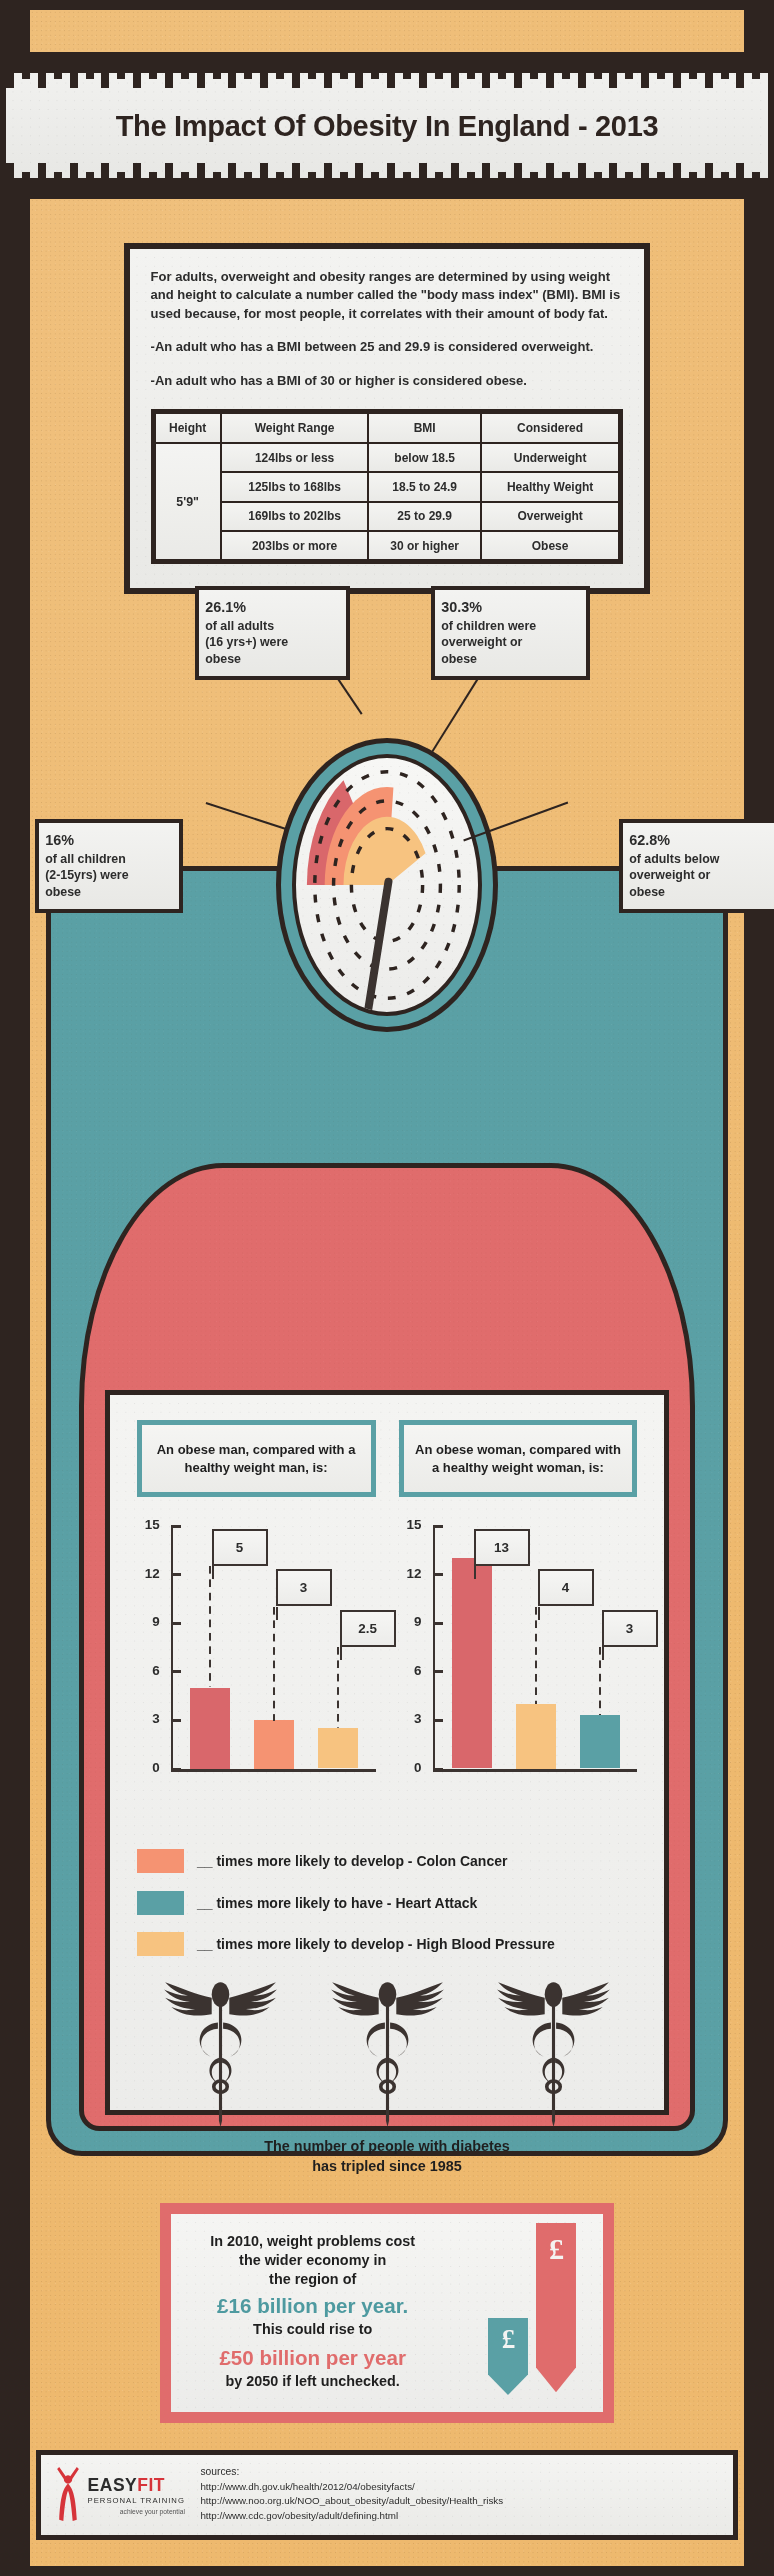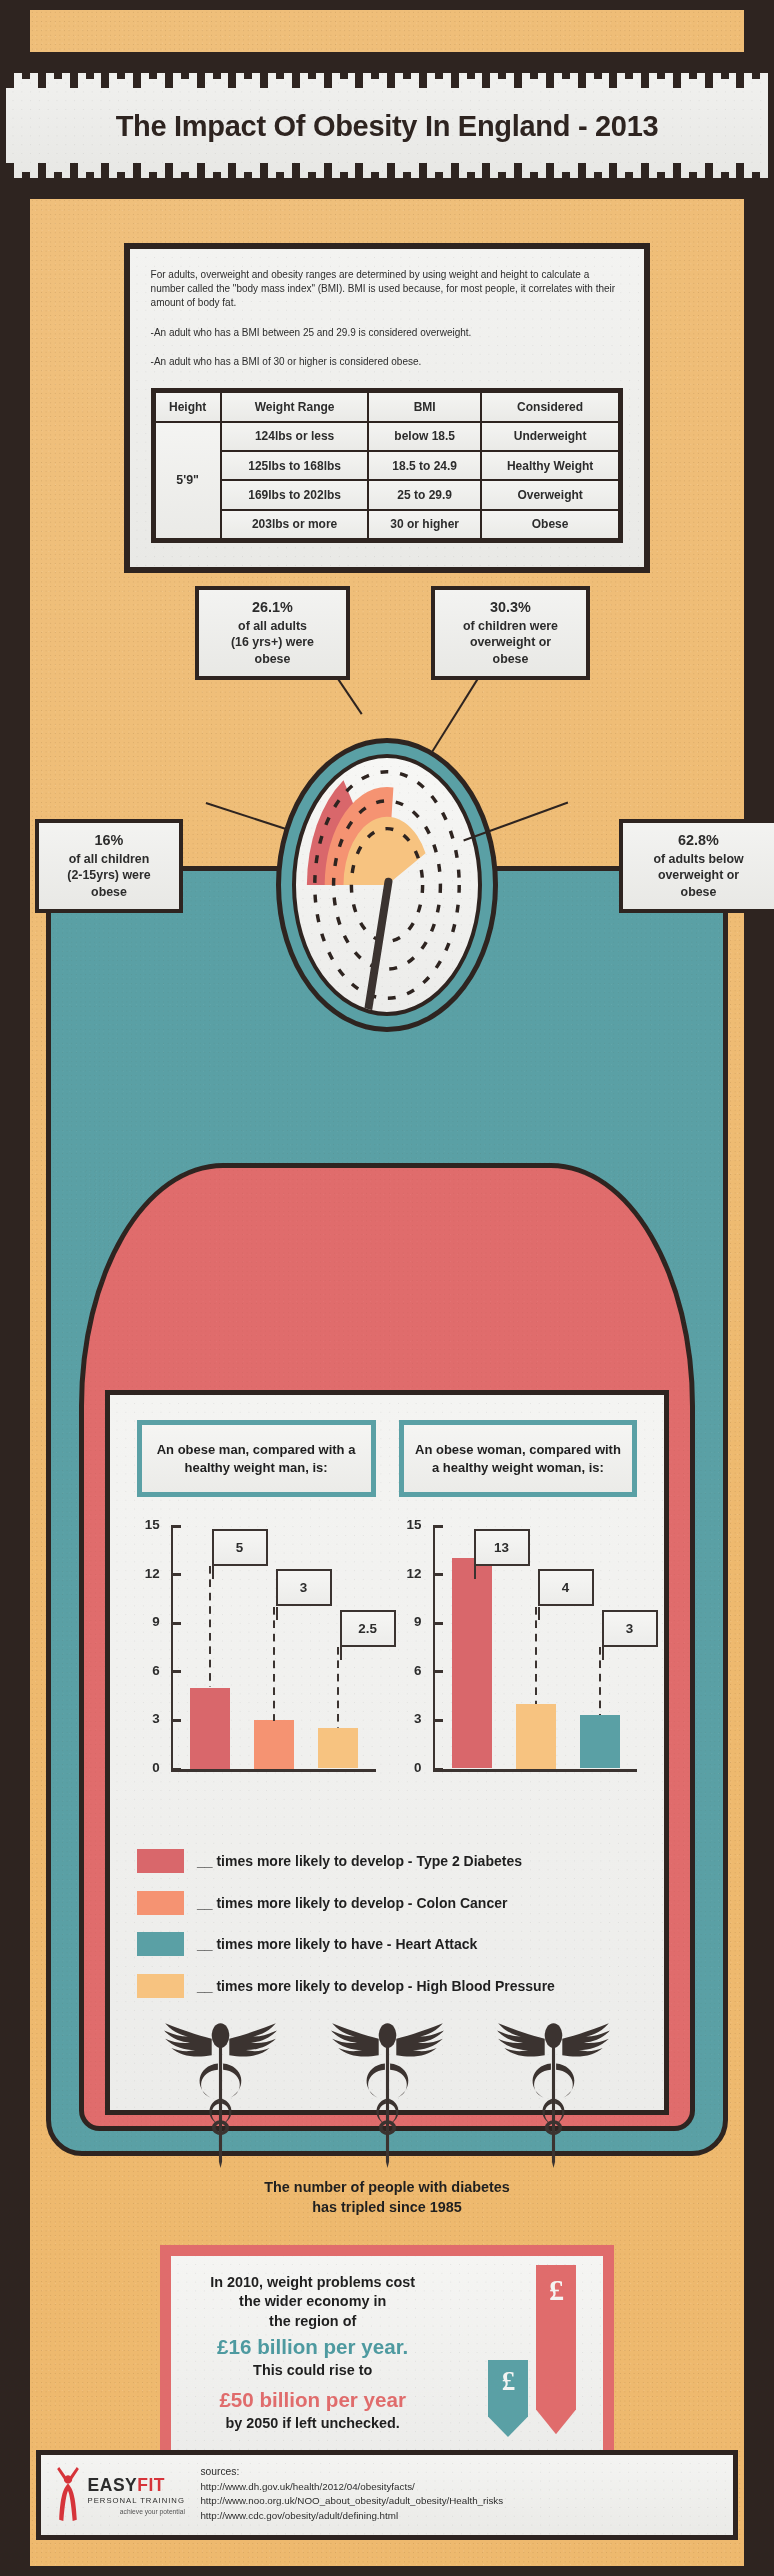--- a/index.html
+++ b/index.html
@@ -61,21 +61,21 @@
   }
 
   
   .intro-card {
     position:absolute; left:124px; right:124px; top:243px;
     border:6.7px solid #2e2420;
     background:linear-gradient(180deg,#f3f3f1,#e9e9e6);
     padding:18.6px 20.6px 24px 20.6px;
   }
   .intro-p {
-    font-size:10px; font-weight:normal; color:#2c2c2c; line-height:1.42;
+    font-size:13px; font-weight:bold; color:#2c2c2c; line-height:1.42;
     position:relative;
   }
   .intro-p + .intro-p { margin-top:15.5px; }
 
   .bmi-table {
     position:relative;
     margin-top:18.6px; border:3.1px solid #2e2420;
     border-collapse:separate; border-spacing:2.6px; width:100%;
     background:#2e2420;
   }
@@ -85,21 +85,20 @@
     padding:6.7px 3.1px;
   }
   .bmi-table th { font-weight:bold; }
   .bmi-table td.hcell { font-size:12.4px; }
 
   
   .callout {
     position:absolute;
     border:4.6px solid #2e2420;
     background:linear-gradient(180deg,#f3f3f1,#e8e8e5);
-    text-align:center;
     font-size:12.4px; font-weight:bold; color:#2c2c2c; line-height:1.34;
     padding:8.3px 6.2px;
     z-index:6;
   }
   .callout .big { font-size:14.4px; }
   .leader { position:absolute; background:#2e2420; height:1.5px; transform-origin:0 50%; z-index:5; }
 
   
   .scale-zone { position:absolute; left:0; right:0; top:722px; height:1522px; }
 
@@ -560,24 +559,20 @@
                   <div class="dashline" style="left: 136px; top: 81px; height: 97px;"></div>
                   <div style="position: absolute; left: 181px; top: 189px; width: 40px; height: 53px; background: rgb(90, 160, 165);"></div>
                   <div class="bar-flag" style="left: 203px; top: 84px;">3</div>
                   <div style="position: absolute; left: 203px; top: 121px; width: 2.1px; height: 13.4px; background: rgb(59, 51, 48);"></div>
                   <div class="dashline" style="left: 200px; top: 121px; height: 68px;"></div>
                 </div>
             </div>
 
             <div id="legend" style="margin-top:34px;">
                 <div class="legend-row">
-                  <span class="legend-swatch" style="background: rgb(217, 103, 107);"></span>
-                  <span class="legend-txt">__ times more likely to develop - Type 2 Diabetes</span>
-                </div>
-                <div class="legend-row">
                   <span class="legend-swatch" style="background: rgb(245, 147, 114);"></span>
                   <span class="legend-txt">__ times more likely to develop - Colon Cancer</span>
                 </div>
                 <div class="legend-row">
                   <span class="legend-swatch" style="background: rgb(90, 160, 165);"></span>
                   <span class="legend-txt">__ times more likely to have - Heart Attack</span>
                 </div>
                 <div class="legend-row">
                   <span class="legend-swatch" style="background: rgb(247, 195, 128);"></span>
                   <span class="legend-txt">__ times more likely to develop - High Blood Pressure</span>

